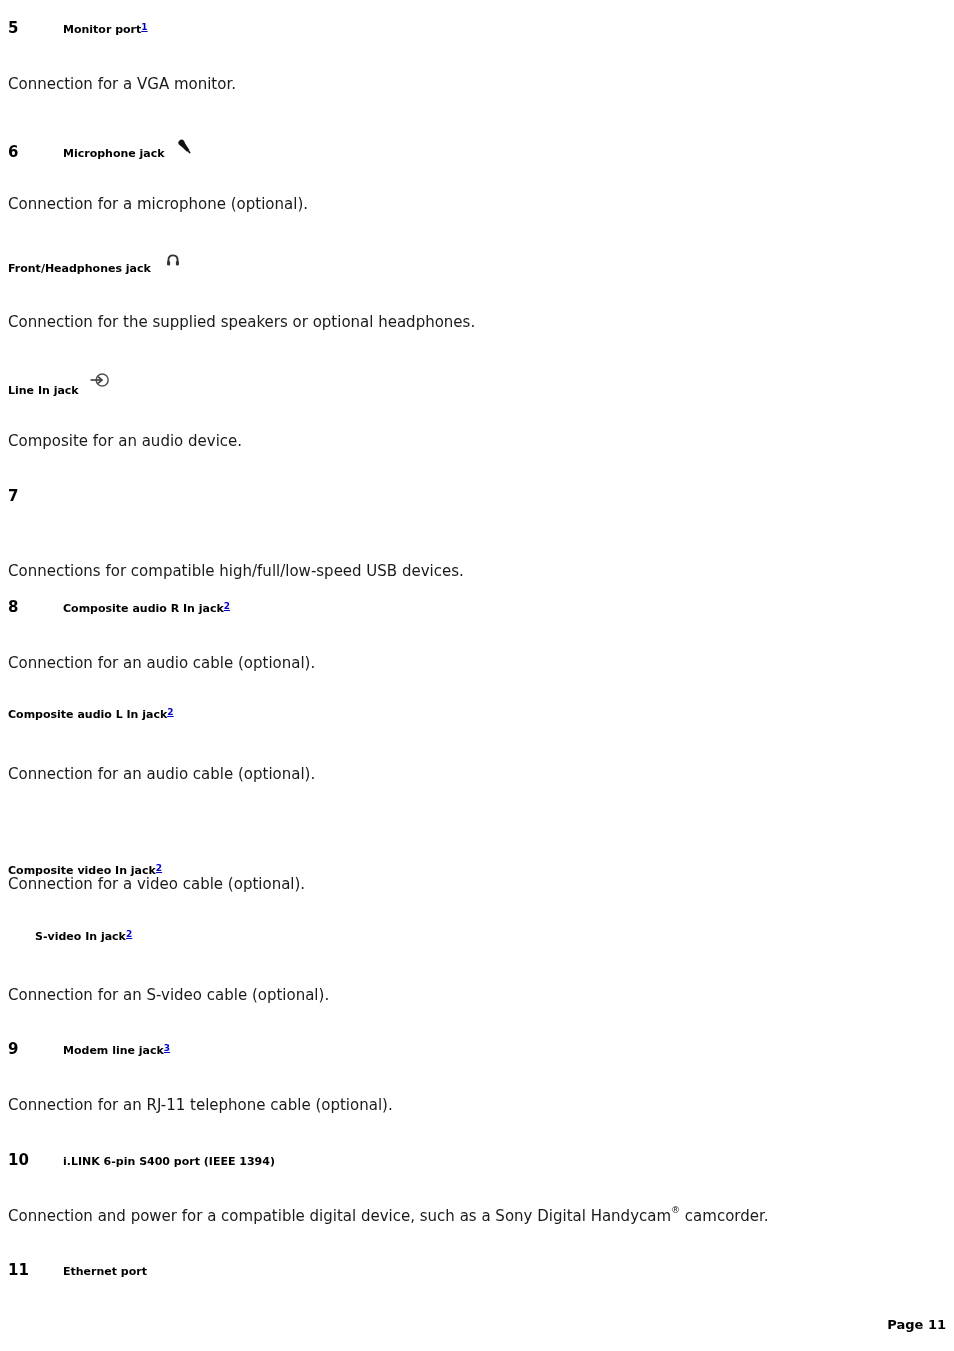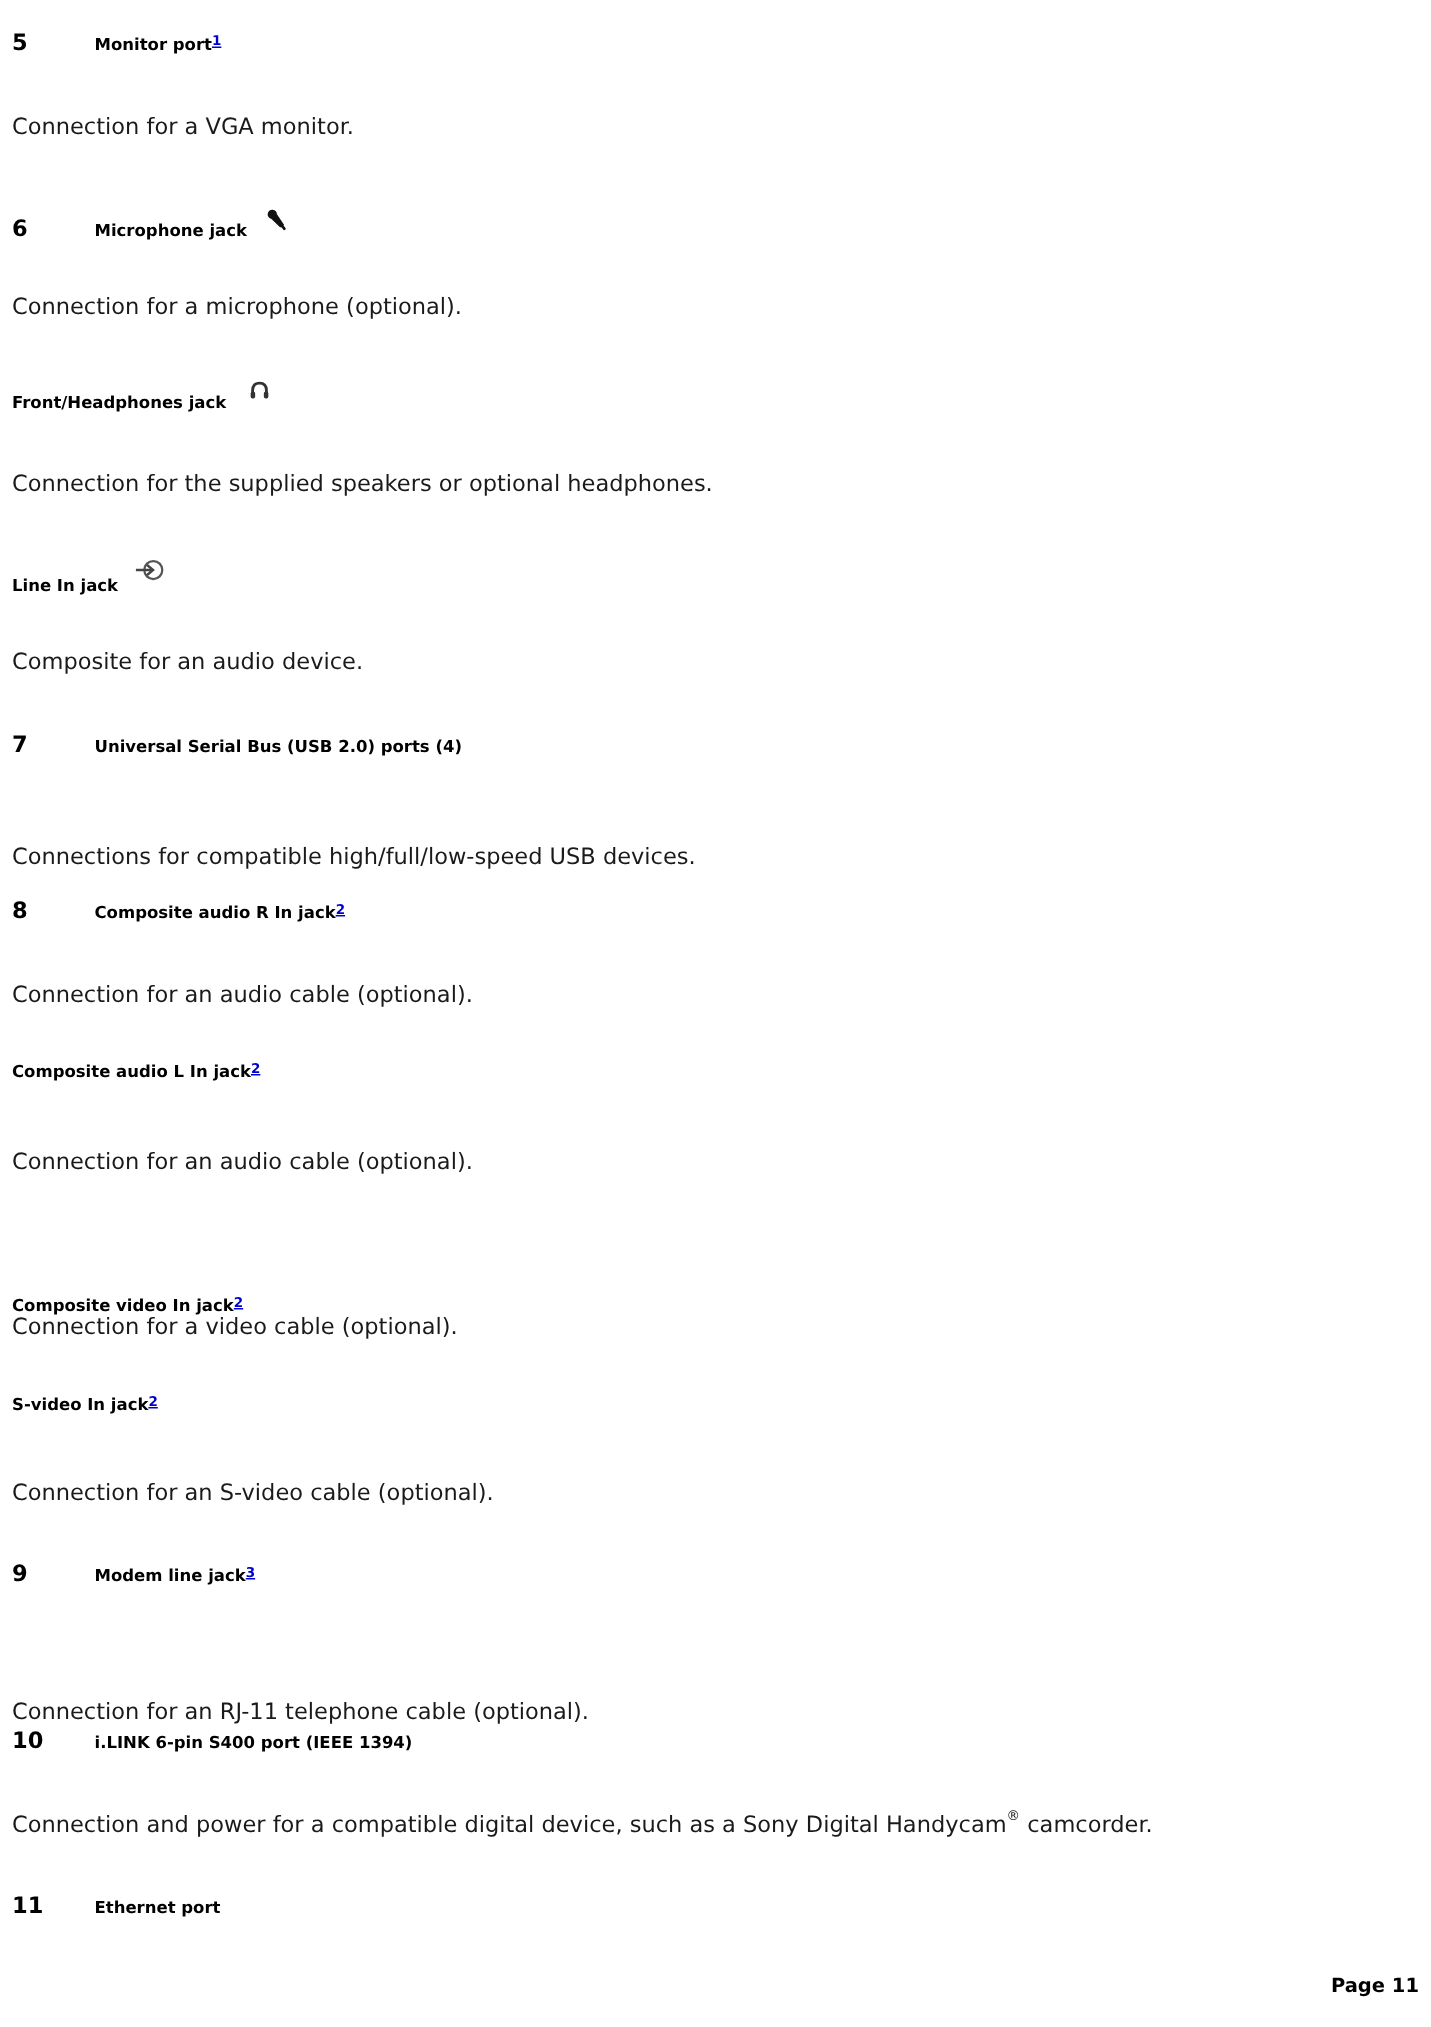--- a/index.html
+++ b/index.html
@@ -145,21 +145,20 @@
           <path d="M9.0 6.6 L13.0 10 L9.0 13.4" fill="none" stroke="#444" stroke-width="1.7" stroke-linejoin="miter"></path>
         </svg>
       </span>
     </div>
   </div>
   <div class="row body-text" style="top:432px;">Composite for an audio device.</div>
 
   <div class="row entry" style="top:487px;">
     <div class="heading">
       <span class="h-num">7</span>
-      <span class="h-label">Universal Serial Bus (USB 2.0) ports (4)</span>
     </div>
   </div>
   <div class="row body-text" style="top:562px;">Connections for compatible high/full/low-speed USB devices.</div>
 
   <div class="row entry" style="top:598px;">
     <div class="heading">
       <span class="h-num">8</span>
       <span class="h-label">Composite audio R In jack</span>
       <a class="sup-link">2</a>
     </div>
@@ -177,37 +176,37 @@
 
   <div class="row entry" style="top:819px;margin-top:45px;">
     <div class="heading">
 
       <span class="h-label">Composite video In jack</span>
       <a class="sup-link">2</a>
     </div>
   </div>
   <div class="row body-text" style="top:875px;">Connection for a video cable (optional).</div>
 
-  <div class="row entry" style="top:930px;">
+  <div class="row entry" style="top:930px;margin-left:27px;">
     <div class="heading">
 
       <span class="h-label">S-video In jack</span>
       <a class="sup-link">2</a>
     </div>
   </div>
   <div class="row body-text" style="top:986px;">Connection for an S-video cable (optional).</div>
 
   <div class="row entry" style="top:1040px;">
     <div class="heading">
       <span class="h-num">9</span>
       <span class="h-label">Modem line jack</span>
       <a class="sup-link">3</a>
     </div>
   </div>
-  <div class="row body-text" style="top:1096px;margin-top:36px;">Connection for an RJ-11 telephone cable (optional).</div>
+  <div class="row body-text" style="top:1096px;">Connection for an RJ-11 telephone cable (optional).</div>
 
   <div class="row entry" style="top:1151px;">
     <div class="heading">
       <span class="h-num">10</span>
       <span class="h-label">i.LINK 6-pin S400 port (IEEE 1394)</span>
     </div>
   </div>
   <div class="row body-text" style="top:1207px;">
     <span>Connection and power for a compatible digital device, such as a Sony Digital Handycam</span><span class="reg-mark">®</span><span> camcorder.</span>
   </div>

